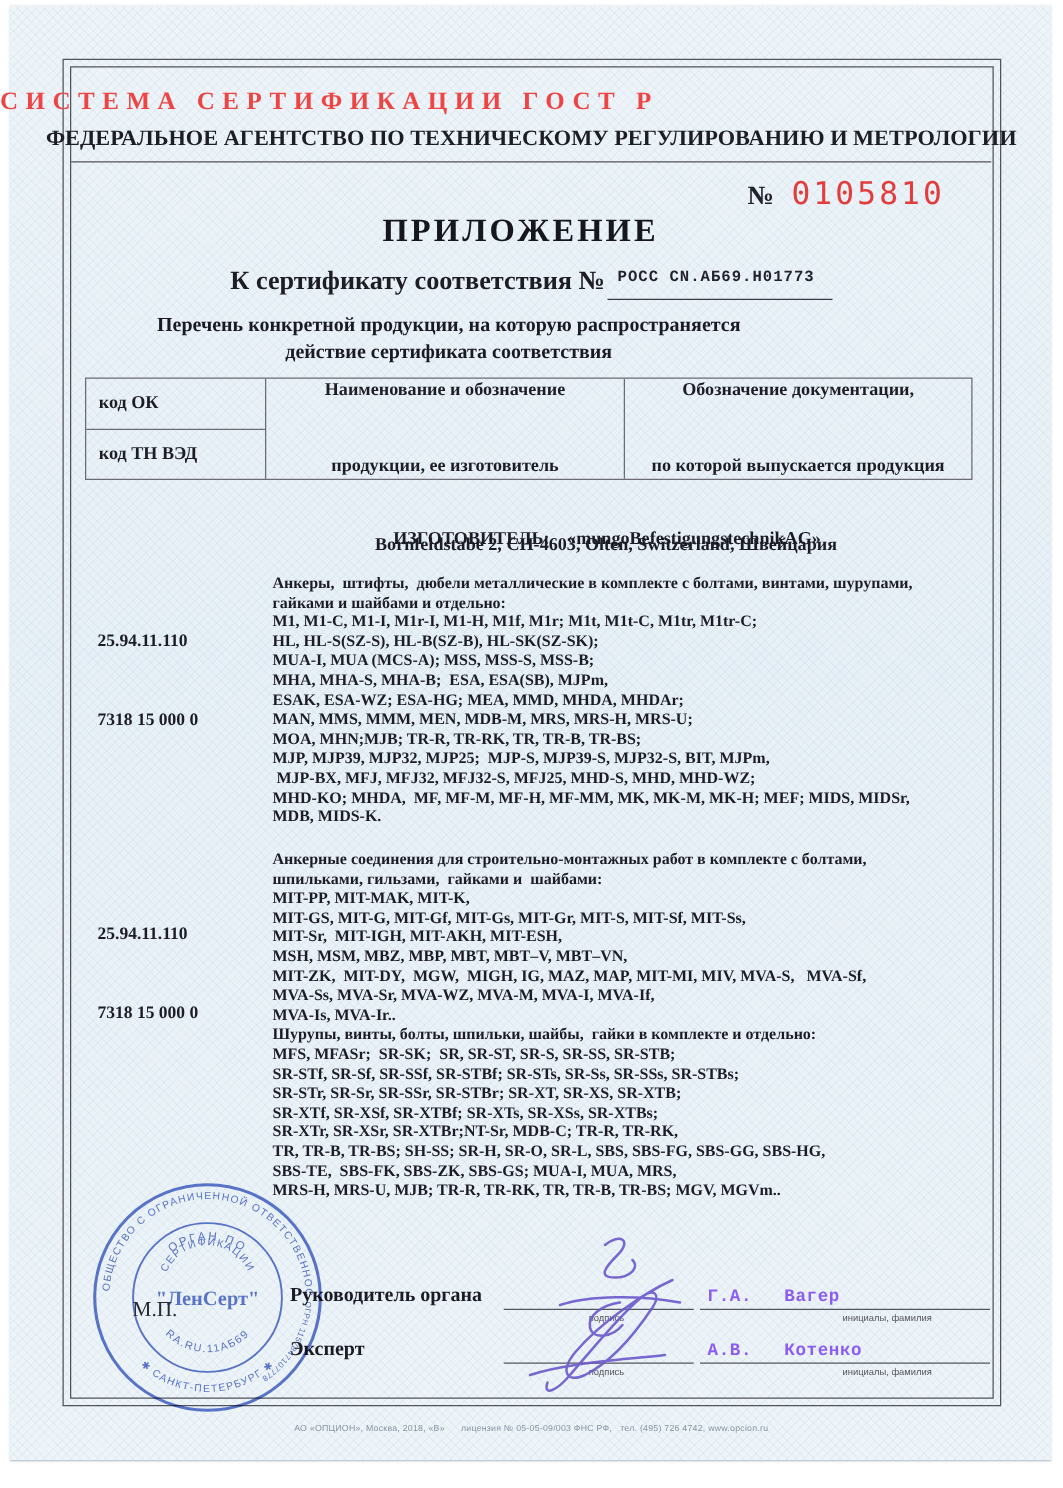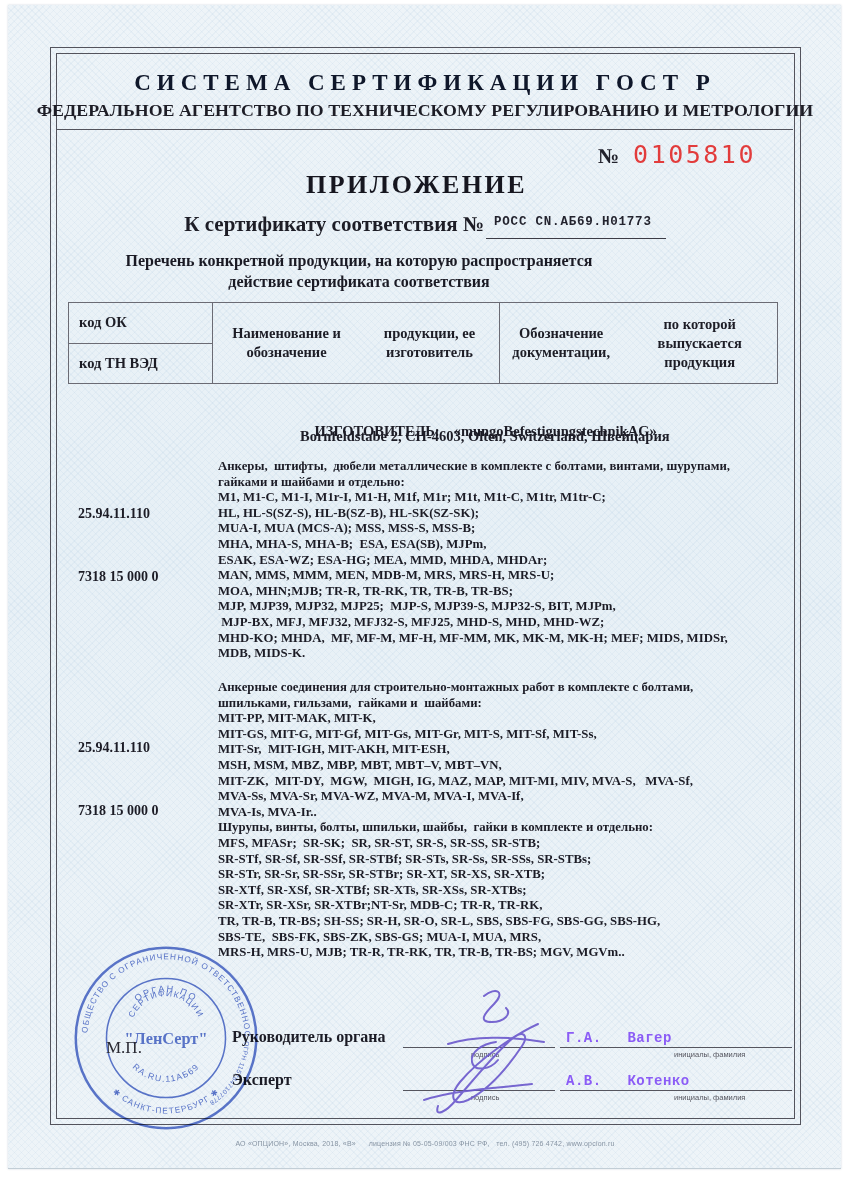--- a/index.html
+++ b/index.html
@@ -6,39 +6,39 @@
   body{width:850px;height:1190px;background:#ffffff;font-family:"Liberation Serif",serif;overflow:hidden;}
   .page{position:relative;width:850px;height:1190px;background:#fff;}
   .paper{position:absolute;left:8px;top:5px;width:833px;height:1163px;
     background:
       repeating-linear-gradient(45deg, rgba(150,185,215,.10) 0 1px, transparent 1px 5px),
       repeating-linear-gradient(-45deg, rgba(150,185,215,.10) 0 1px, transparent 1px 5px),
       linear-gradient(180deg,#eef4f8 0%,#e7f0f6 45%,#eef4f8 100%);
     border-bottom:1px solid #c2ced6;box-shadow:0 0 2px rgba(120,140,160,.35);}
   .frame-outer{position:absolute;left:50px;top:47px;width:749px;height:1076px;border:1.6px solid #53535c;}
   .frame-inner{position:absolute;left:56px;top:53px;width:737px;height:1064px;border:1px solid #53535c;}
-  .hdr1{position:absolute;left:0;top:70px;width:850px;text-align:center;font-size:23px;font-weight:bold;letter-spacing:6px;color:#0f172a;}
+  .hdr1{position:absolute;left:0;top:70px;width:850px;text-align:left;font-size:20px;font-weight:bold;letter-spacing:6px;color:#ef4444;}
   .hdr2{position:absolute;left:0;top:100px;width:850px;text-align:center;font-size:17.5px;font-weight:bold;letter-spacing:0px;color:#1d1d26;transform:scaleX(1.02);}
   .hdr-rule{position:absolute;left:57px;top:129px;width:736px;border-top:1.4px solid #53535c;}
   .doc-number{position:absolute;left:598px;top:140px;white-space:nowrap;}
   .no-sign{font-size:21px;font-weight:bold;color:#22222c;margin-right:14px;}
   .no-value{font-family:"DejaVu Sans Mono",monospace;font-size:25px;letter-spacing:2.5px;color:#e23c3c;}
   .title{position:absolute;left:0;top:170px;width:833px;text-align:center;font-size:26px;font-weight:bold;letter-spacing:2.5px;color:#16161f;}
   .cert-line{position:absolute;left:0;top:212px;width:850px;text-align:center;color:#1d1d26;}
   .cert-label{font-size:21px;font-weight:bold;}
   .cert-underline{display:inline-block;border-bottom:1.2px solid #3c3c46;padding:0 14px 3px 8px;margin-left:2px;}
   .cert-value{display:inline-block;transform:translateY(-6px);font-family:"Liberation Mono",monospace;font-size:12.5px;font-weight:bold;letter-spacing:.8px;color:#23232e;}
   .subtitle{position:absolute;left:0;top:251px;width:718px;text-align:center;font-size:16px;font-weight:bold;line-height:20.5px;color:#1a1a24;}
   .table{position:absolute;left:68px;top:302px;width:708px;height:80px;border:1.2px solid #6b6b74;display:flex;}
   .t-col1{width:143px;border-right:1.2px solid #6b6b74;display:flex;flex-direction:column;}
   .t-c1-top,.t-c1-bot{flex:1;display:flex;align-items:center;padding-left:10px;font-size:14.5px;font-weight:bold;color:#1d1d26;}
   .t-c1-top{border-bottom:1.2px solid #6b6b74;}
   .t-col2{width:286px;border-right:1.2px solid #6b6b74;}
   .t-col3{flex:1;}
-  .t-col2,.t-col3{display:flex;flex-direction:row;justify-content:space-between;align-items:center;font-size:14.5px;font-weight:bold;line-height:19px;color:#1d1d26;text-align:center;}
+  .t-col2,.t-col3{display:flex;flex-direction:column;justify-content:space-between;align-items:center;font-size:14.5px;font-weight:bold;line-height:19px;color:#1d1d26;text-align:center;}
   .mfr{position:absolute;left:300px;top:406px;font-size:14.5px;font-weight:bold;color:#1c1c26;white-space:pre;}
   .mfr-label{margin-right:14px;}
   .mfr-addr{position:absolute;left:300px;top:428px;font-size:14.5px;font-weight:bold;color:#1c1c26;}
   .codes{position:absolute;left:78px;font-size:14px;font-weight:bold;line-height:21px;color:#1c1c26;white-space:pre;}
   .codes1{top:461px;}
   .codes2{top:695px;}
   .plist{position:absolute;left:218px;font-size:12.8px;font-weight:bold;color:#1c1c26;}
   .plist .pline{line-height:15.6px;white-space:pre;}
   .list1{top:459px;}
   .list2{top:680px;}

